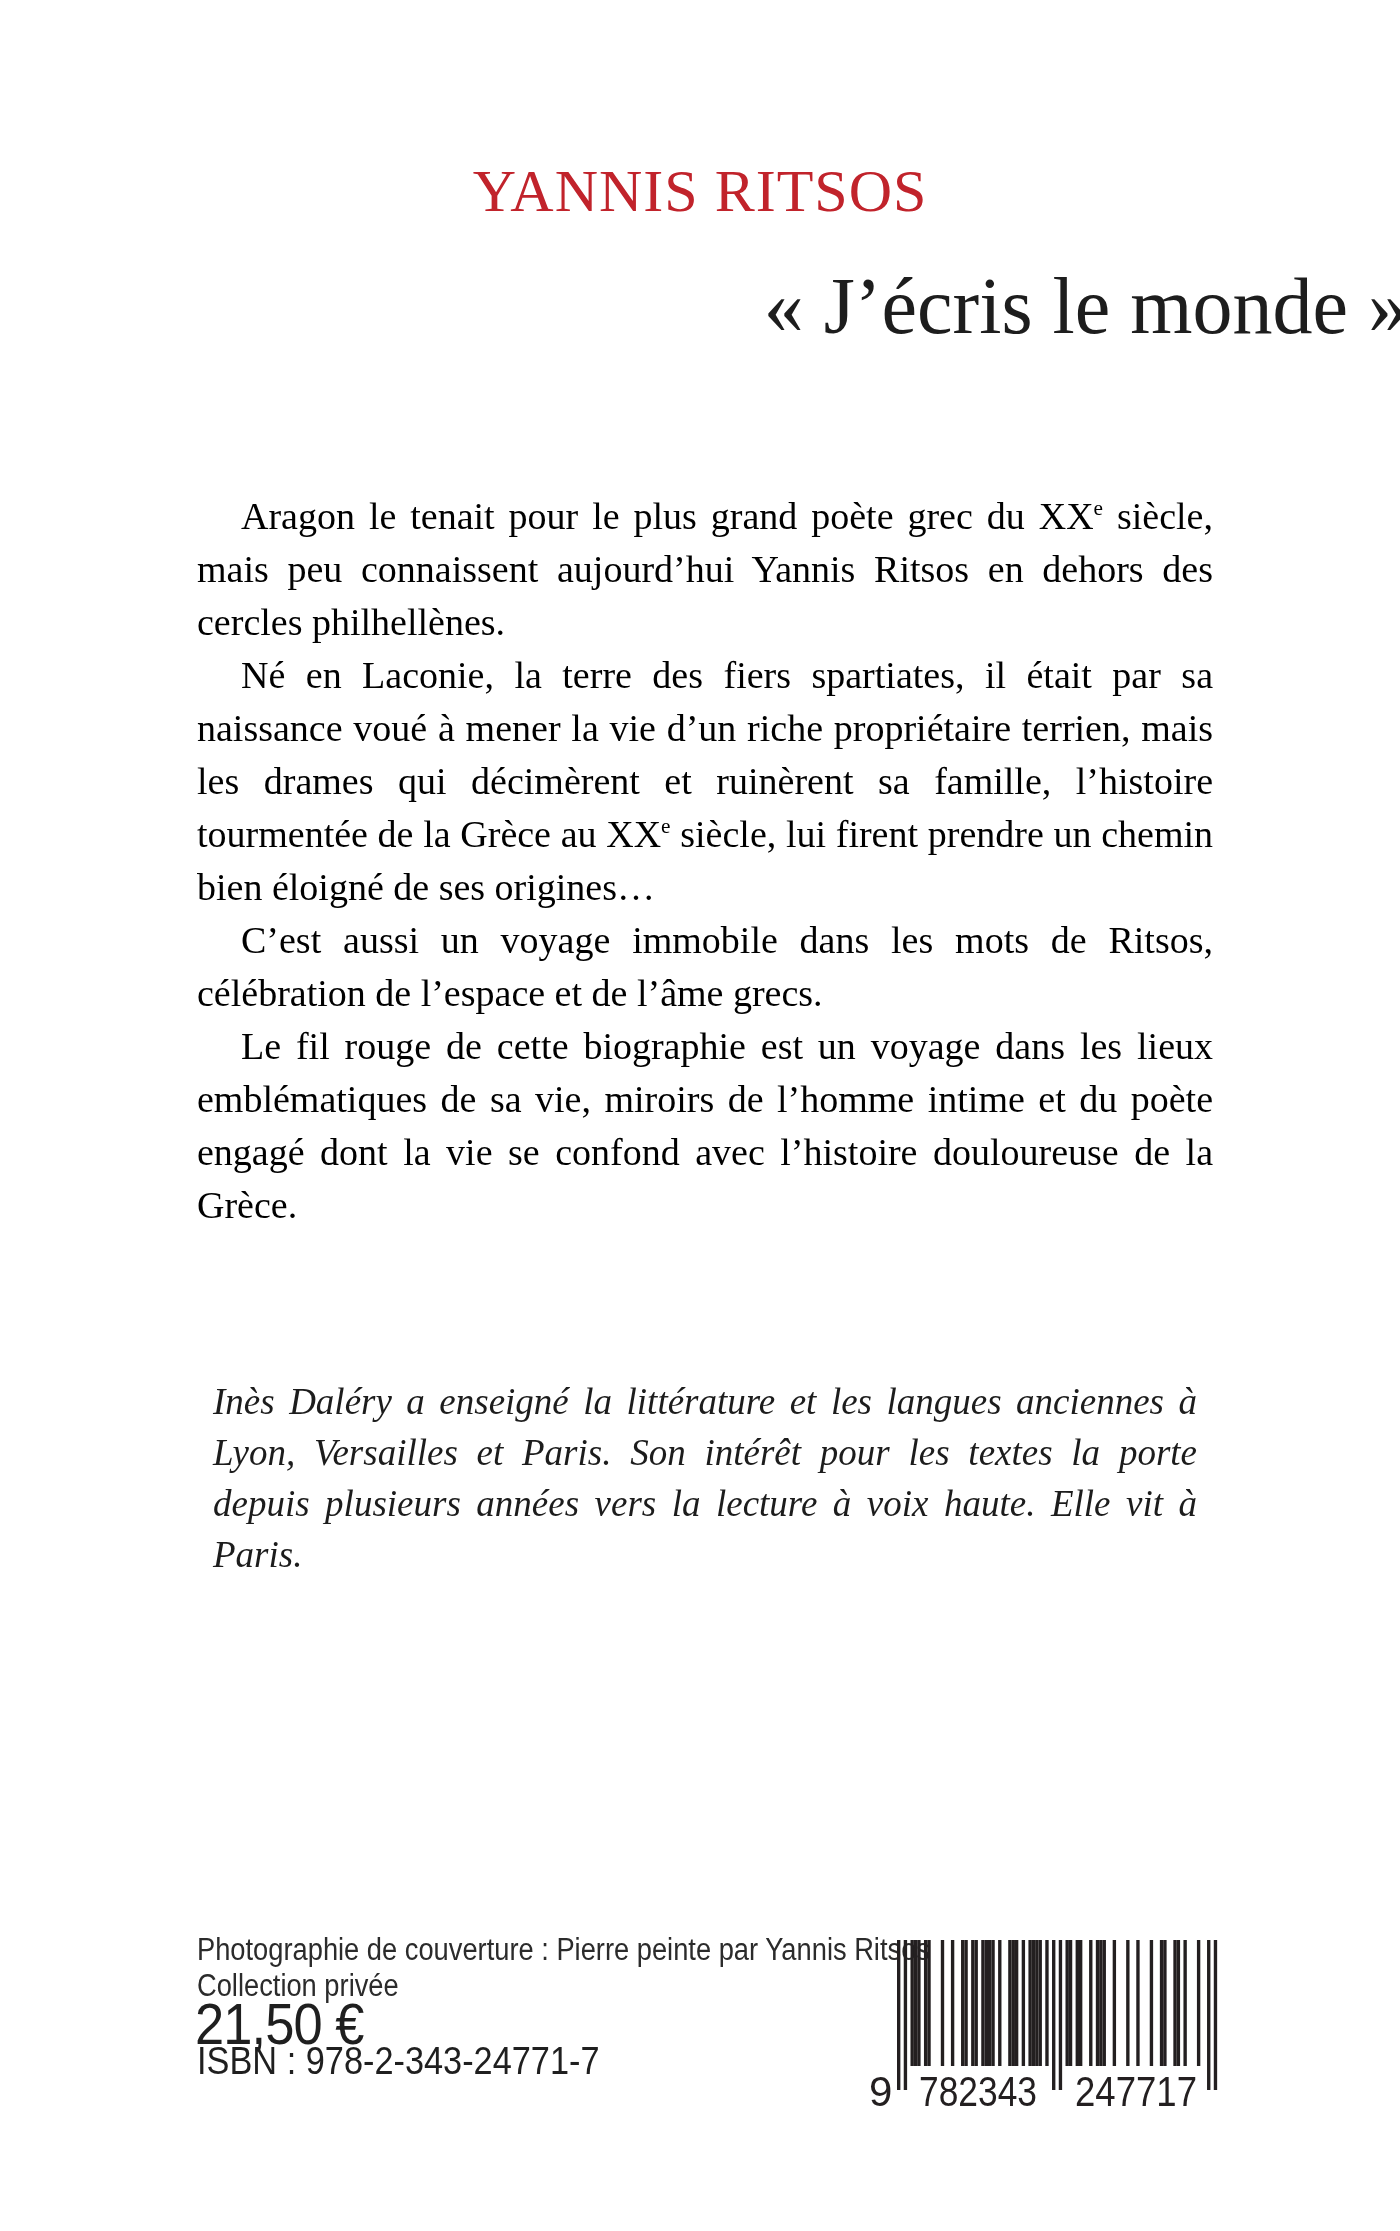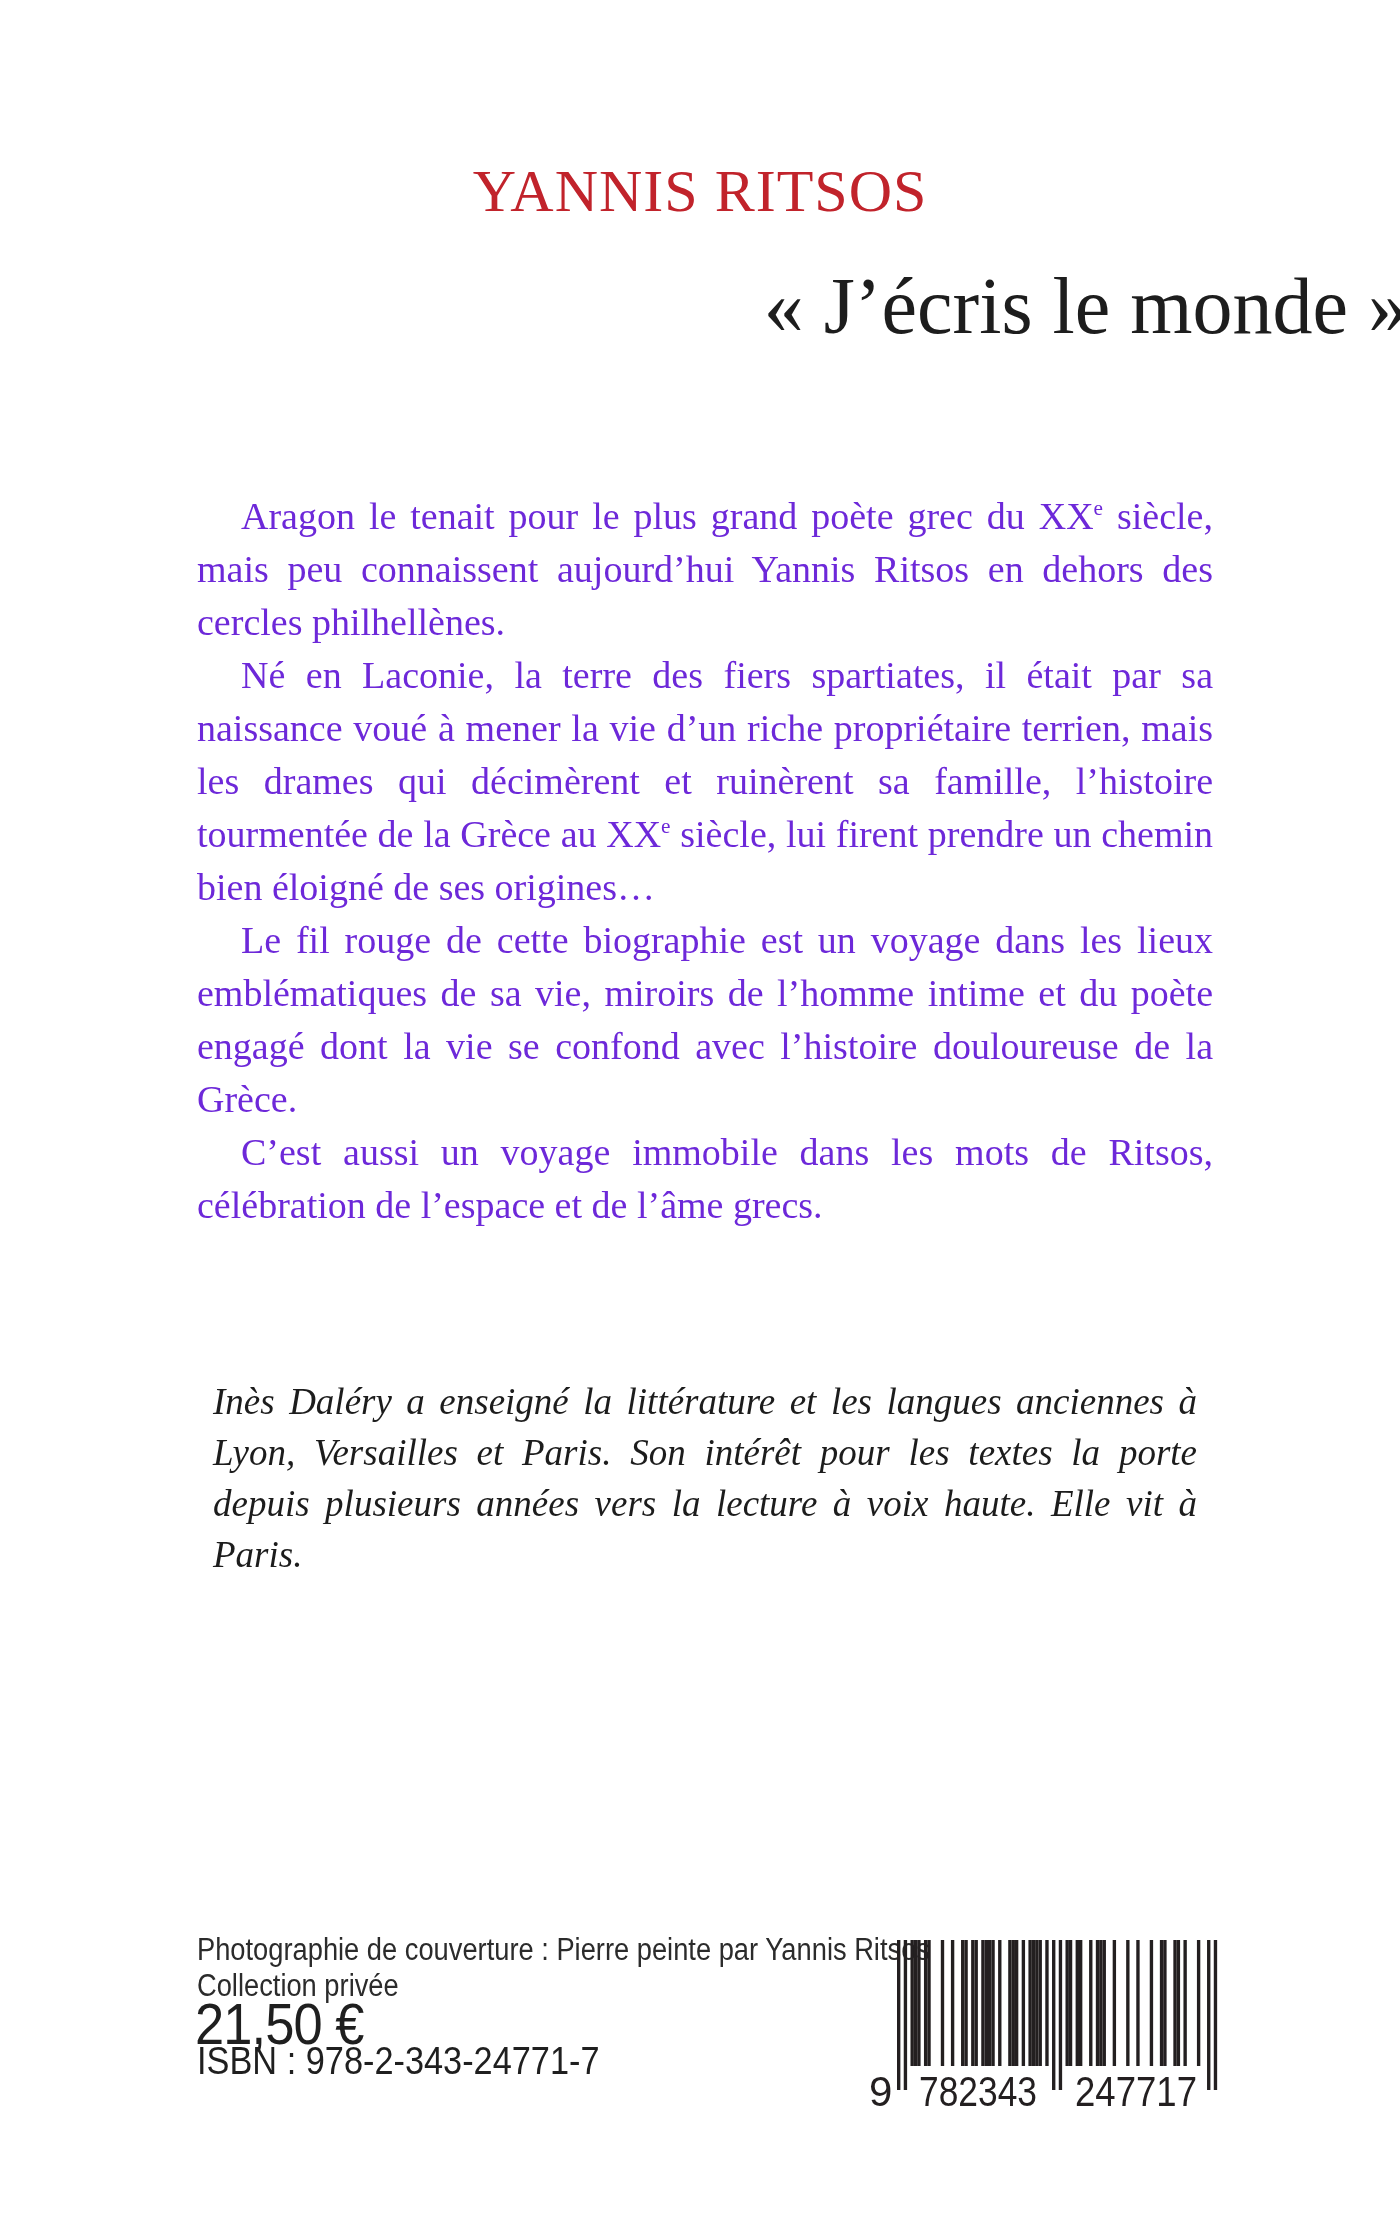--- a/index.html
+++ b/index.html
@@ -25,21 +25,21 @@
     text-align:right;
     font-size:80px;line-height:1.1;
     font-weight:400;
     color:#1d1d1d;
     margin:8px;
   }
   .synopsis{
     position:absolute;left:197px;top:490px;width:1016px;
     font-size:38px;line-height:53px;
     text-align:justify;
-    color:#6d28d9;
+    color:#000000;
   }
   .synopsis p{margin:0;text-indent:44px;}
   .synopsis sup{font-size:56%;line-height:0;vertical-align:super;letter-spacing:0;}
   .author-bio{
     position:absolute;left:197px;top:1360px;width:1016px;
     font-style:italic;
     font-size:37px;line-height:51px;
     text-align:justify;
     color:#1c1c1c;
   }
@@ -80,22 +80,22 @@
 
 <div class="page">
 
   <h1 class="author-name">YANNIS RITSOS</h1>
 
   <h2 class="book-title">« J’écris le monde »</h2>
 
   <main class="synopsis">
       <p><span>Aragon le tenait pour le plus grand poète grec du XX</span><sup>e</sup><span> siècle, mais peu connaissent aujourd’hui Yannis Ritsos en dehors des cercles philhellènes.</span></p>
       <p><span>Né en Laconie, la terre des fiers spartiates, il était par sa naissance voué à mener la vie d’un riche propriétaire terrien, mais les drames qui décimèrent et ruinèrent sa famille, l’histoire tourmentée de la Grèce au XX</span><sup>e</sup><span> siècle, lui firent prendre un chemin bien éloigné de ses origines…</span></p>
+      <p><span>C’est aussi un voyage immobile dans les mots de Ritsos, célébration de l’espace et de l’âme grecs.</span></p>
       <p><span>Le fil rouge de cette biographie est un voyage dans les lieux emblématiques de sa vie, miroirs de l’homme intime et du poète engagé dont la vie se confond avec l’histoire douloureuse de la Grèce.</span></p>
-      <p><span>C’est aussi un voyage immobile dans les mots de Ritsos, célébration de l’espace et de l’âme grecs.</span></p>
     </main>
 
   <section class="author-bio">
     <p>Inès Daléry a enseigné la littérature et les langues anciennes à Lyon, Versailles et Paris. Son intérêt pour les textes la porte depuis plusieurs années vers la lecture à voix haute. Elle vit à Paris.</p>
   </section>
 
   <div class="credit">
     <div>Photographie de couverture : Pierre peinte par Yannis Ritsos</div>
     <div>Collection privée</div>
   </div>

